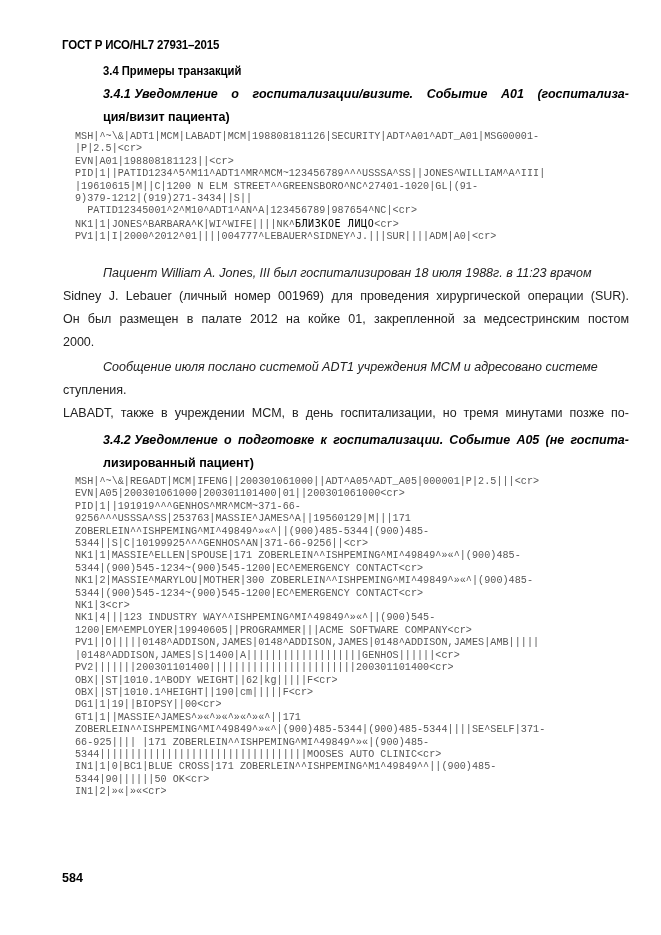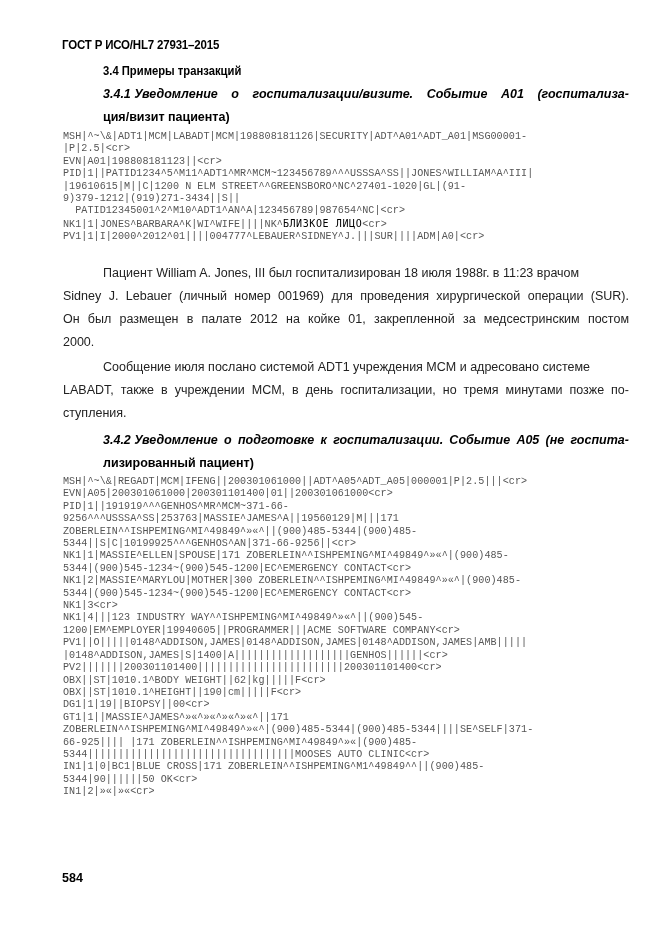--- a/index.html
+++ b/index.html
@@ -13,36 +13,36 @@
   .heading {
     position: absolute; left: 103px;
     font-family: "Liberation Sans", sans-serif; font-weight: bold; font-size: 12.5px;
     line-height: 23px; transform-origin: left top;
   }
   .heading.h34 { top: 60px; transform: scaleX(0.9); }
   .heading.h341 { top: 83px; width: 526px; }
   .heading.h342 { top: 429px; width: 526px; }
   .jline { display: flex; justify-content: space-between; width: 526px; font-style: italic; }
   .code {
-    position: absolute; left: 63px;
+    position: absolute; left: 75px;
     font-family: "Liberation Mono", monospace; font-size: 10.1px; line-height: 12.4px;
     color: #555; white-space: pre; letter-spacing: 0.05px;
   }
   .code .cyr { color: #000; font-family: "DejaVu Sans Mono", monospace; font-size: 10px; letter-spacing: 0.6px; }
   .code1 { top: 131px; }
   .code2 { top: 476px; }
   .para {
     position: absolute; left: 63px; width: 566px;
     font-family: "Liberation Sans", sans-serif; font-size: 12.5px; line-height: 23px;
     color: #222; text-align: justify;
   }
   .para .indent { display: inline-block; width: 40px; }
   .para1 { top: 262px; }
   .para2 { top: 356px; }
-  .jrow { display: flex; justify-content: space-between; white-space: nowrap; }
+  .jrow { display: flex; justify-content: space-between; white-space: nowrap; font-style: italic; }
   .page-number {
     position: absolute; left: 62px; top: 871px;
     font-family: "Liberation Sans", sans-serif; font-weight: bold; font-size: 12.5px;
   }
 </style>
 </head>
 <body>
 
 <div class="page">
 
@@ -72,22 +72,22 @@
     <div style="text-align-last:justify;">Sidney J. Lebauer (личный номер 001969) для проведения хирургической операции (SUR).</div>
     <div style="text-align-last:justify;">Он был размещен в палате 2012 на койке 01, закрепленной за медсестринским постом</div>
     <div>2000.</div>
   </div>
 
   <div class="para para2">
     <div class="jrow">
         <span class="indent"></span>
         <span style="flex:1;">Сообщение июля послано системой ADT1 учреждения MCM и адресовано системе</span>
       </div>
+    <div>ступления.</div>
     <div style="text-align-last:justify;">LABADT, также в учреждении MCM, в день госпитализации, но тремя минутами позже по-</div>
-    <div>ступления.</div>
   </div>
 
   <div class="heading h342">
     <div class="jline">
       <span>3.4.2 Уведомление</span>
       <span>о</span>
       <span>подготовке</span>
       <span>к</span>
       <span>госпитализации.</span>
       <span>Событие</span>

